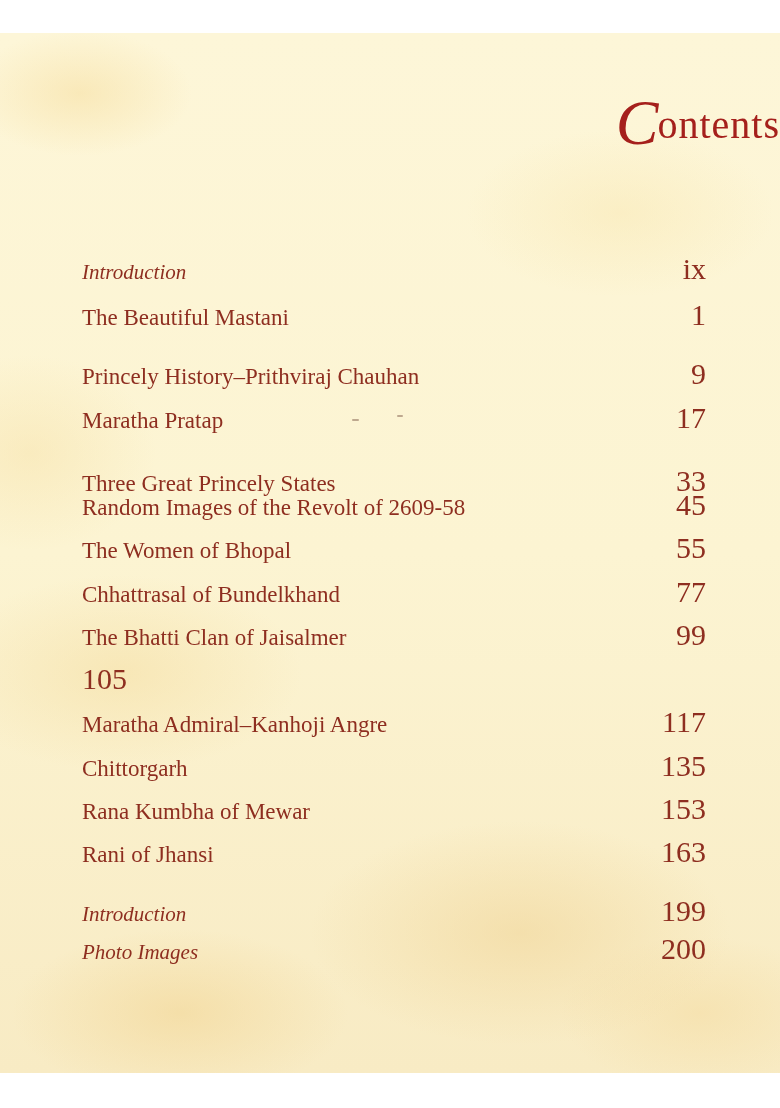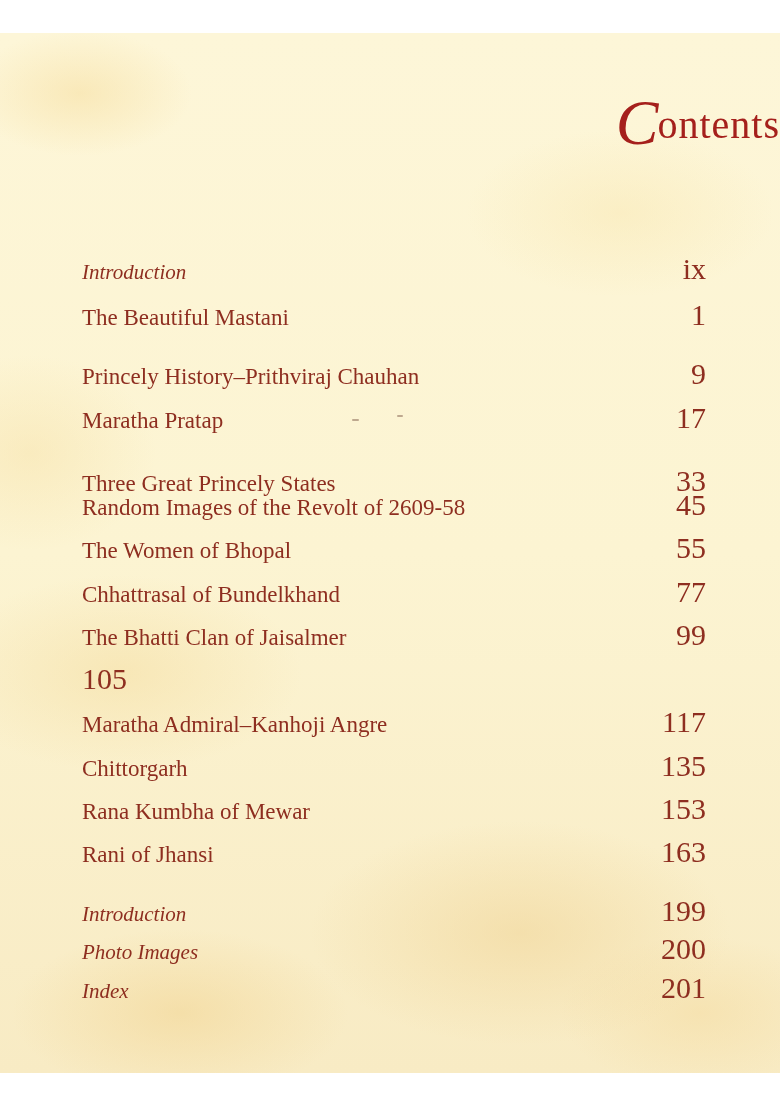--- a/index.html
+++ b/index.html
@@ -148,20 +148,16 @@
   </div>
 
   <div class="toc-row italic" style="top:864px">
     <span class="toc-title">Introduction</span>
     <span class="toc-page">199</span>
   </div>
   <div class="toc-row italic" style="top:902px">
     <span class="toc-title">Photo Images</span>
     <span class="toc-page">200</span>
   </div>
-  <div class="toc-row italic" style="top:941px">
-    <span class="toc-title">Index</span>
-    <span class="toc-page">201</span>
-  </div>
 
   <div class="speck" style="left:352px; top:386px; width:7px;"></div>
   <div class="speck" style="left:397px; top:382px; width:6px;"></div>
 </div>
 
 </body></html>

